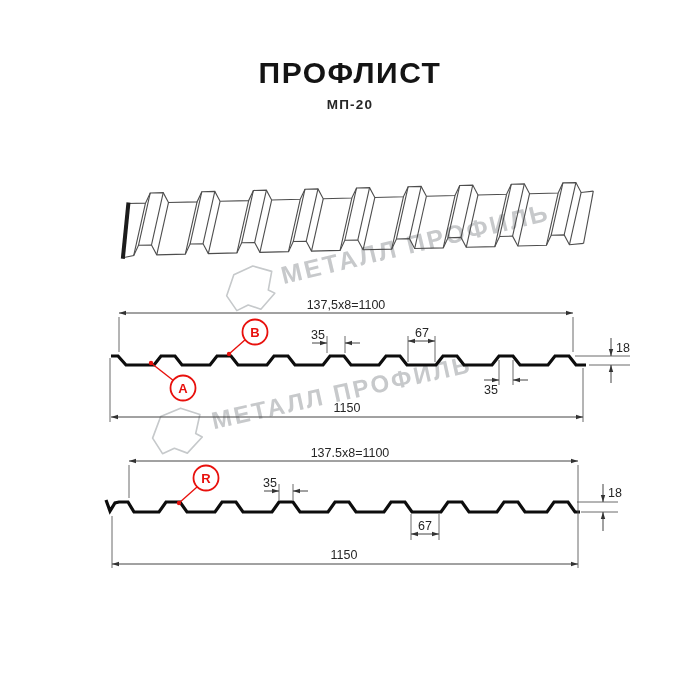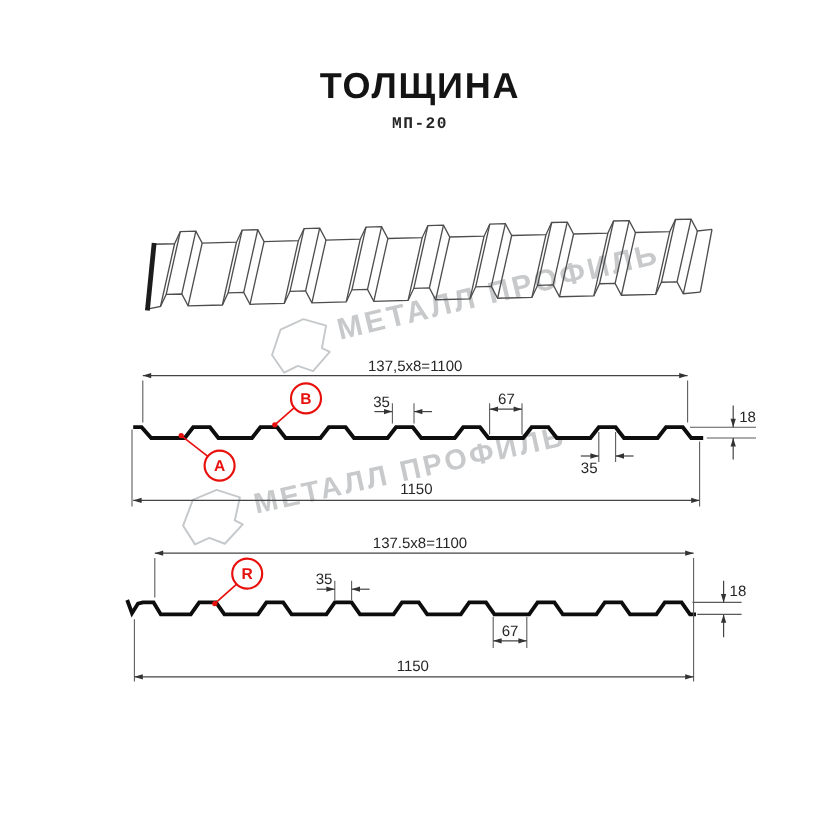--- a/index.html
+++ b/index.html
@@ -1,21 +1,21 @@
 <!DOCTYPE html>
 <html><head>
 <meta charset="utf-8">
 <style>
   html,body{margin:0;padding:0;background:#fff;}
   .page{position:relative;width:700px;height:700px;background:#ffffff;overflow:hidden;
         font-family:"Liberation Sans",sans-serif;}
   .title{position:absolute;top:56px;left:0;width:700px;text-align:center;
          font-size:30px;font-weight:800;letter-spacing:1.5px;color:#141414;}
   .subtitle{position:absolute;top:97px;left:0;width:700px;text-align:center;
-            font-size:13.5px;font-weight:700;letter-spacing:1.2px;color:#262626;font-family:Liberation Mono, monospace;}
+            font-size:13.5px;font-weight:700;letter-spacing:1.2px;color:#262626;}
   .footer{position:absolute;top:619px;left:0;width:700px;text-align:center;
           font-size:16.5px;font-weight:600;letter-spacing:0.4px;color:#3b3b3b;}
   .wm-text{position:absolute;color:#c7c9cb;font-weight:700;white-space:nowrap;
            transform-origin:left bottom;letter-spacing:2.5px;z-index:1;}
   #wm1-text{left:285px;top:261px;font-size:25px;transform:rotate(-13.5deg);}
   #wm2-text{left:215px;top:407px;font-size:24px;transform:rotate(-12.5deg);}
   .wm-logo{position:absolute;z-index:1;}
   #wm1-logo{left:222px;top:262px;transform:rotate(-8deg);}
   #wm2-logo{left:148px;top:404px;transform:rotate(-6deg);}
   svg.draw{position:absolute;z-index:2;overflow:visible;}
@@ -31,21 +31,21 @@
   .redline{stroke:#e8100c;stroke-width:1.4;fill:none;}
   .redcirc{stroke:#e8100c;stroke-width:1.8;fill:#ffffff;}
   .reddot{fill:#e8100c;stroke:none;}
   .logo-shape{fill:none;stroke:#c6c9cb;stroke-width:1.6;stroke-linejoin:round;}
 </style>
 </head>
 <body>
 
 <div class="page">
 
-  <div class="title">ТОЛЩИНА</div>
+  <div class="title">ПРОФЛИСТ</div>
   <div class="subtitle">МП-20</div>
 
   <svg id="wm1-logo" class="wm-logo" width="64" height="54" viewBox="0 0 64 54">
     <path class="logo-shape" d="M4,30 L14,10 L34,4 L52,12 L46,30 L52,34 L36,48 L24,42 L12,46 Z"></path>
   </svg>
   <div id="wm1-text" class="wm-text">МЕТАЛЛ ПРОФИЛЬ</div>
 
   <svg id="wm2-logo" class="wm-logo" width="66" height="56" viewBox="0 0 64 54">
     <path class="logo-shape" d="M4,30 L14,10 L34,4 L52,12 L46,30 L52,34 L36,48 L24,42 L12,46 Z"></path>
   </svg>

